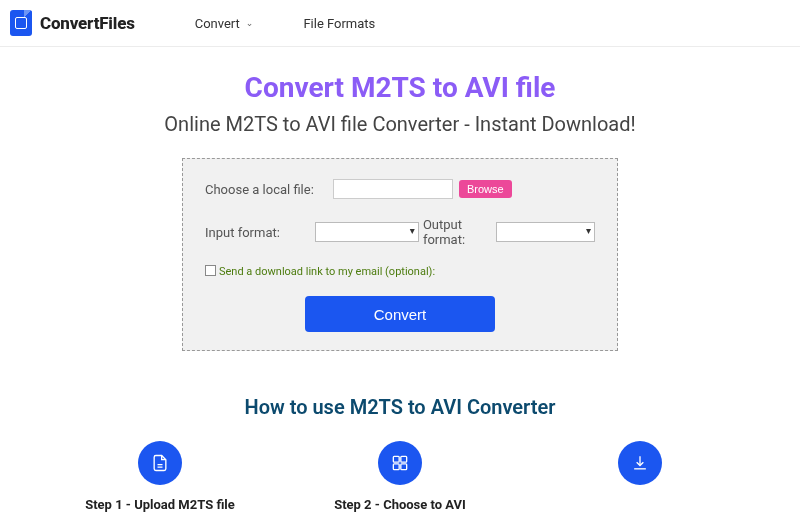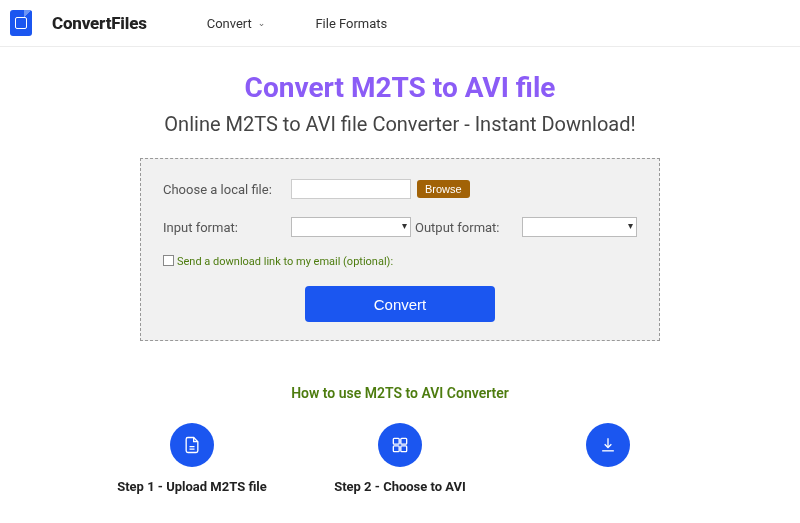--- a/index.html
+++ b/index.html
@@ -1,43 +1,43 @@
 <!DOCTYPE html>
 <html><head>
 <meta charset="utf-8">
 <style>
   * { box-sizing: border-box; margin: 0; padding: 0; }
   body { font-family: -apple-system, BlinkMacSystemFont, "Segoe UI", Roboto, Arial, sans-serif; width: 800px; height: 523px; background: #fff; color: #222; }
   .header { display: flex; align-items: center; padding: 10px 14px 10px 10px; border-bottom: 1px solid #ececec; }
-  .logo-wrap { display: flex; align-items: center; gap: 20px; }
+  .logo-wrap { display: flex; align-items: center; gap: 8px; }
   .logo-icon { width: 22px; height: 26px; background: #1b56f0; border-radius: 3px; position: relative; }
   .logo-icon::before { content: ""; position: absolute; right: 0; top: 0; width: 8px; height: 8px; background: linear-gradient(135deg, #6d95f5 50%, #1b56f0 50%); border-top-right-radius: 3px; }
   .logo-icon::after { content: ""; position: absolute; left: 50%; top: 50%; width: 10px; height: 10px; transform: translate(-50%,-50%); border: 1.5px solid #fff; border-radius: 2px; }
   .logo-text { font-weight: 800; font-size: 17px; letter-spacing: -0.2px; }
   .nav { display: flex; gap: 50px; margin-left: 60px; font-size: 13px; color: #333; }
   .nav-item { display: flex; align-items: center; gap: 6px; cursor: pointer; }
   .chev { font-size: 9px; color: #666; }
   .main { text-align: center; padding-top: 24px; }
   .title { font-size: 28px; font-weight: 700; color: #8b5cf6; }
   .subtitle { font-size: 20px; color: #444; margin-top: 8px; font-weight: 400; }
-  .panel { width: 520px; margin: 22px auto 0; background: #f1f1f1; border: 1px dashed #999; padding: 20px 22px 18px; text-align: left; }
+  .panel { width: 436px; margin: 22px auto 0; background: #f1f1f1; border: 1px dashed #999; padding: 20px 22px 18px; text-align: left; }
   .row { display: flex; align-items: center; margin-bottom: 18px; font-size: 13px; color: #555; }
   .label1 { width: 128px; }
   .file-input { width: 120px; height: 20px; background: #fff; border: 1px solid #ccc; }
-  .browse { margin-left: 6px; background: #a16207; color: #fff; border: none; font-size: 11px; padding: 3px 8px; border-radius: 3px; cursor: pointer; }
+  .browse { margin-left: 6px; background: #ec4899; color: #fff; border: none; font-size: 11px; padding: 3px 8px; border-radius: 3px; cursor: pointer; }
   .select { height: 20px; background: #fff; border: 1px solid #bbb; font-size: 11px; position: relative; }
   .select::after { content: "▾"; position: absolute; right: 3px; top: 2px; font-size: 10px; color: #333; }
   .sel-in { width: 120px; }
   .out-label { margin-left: 4px; }
   .sel-out { width: 115px; margin-left: auto; }
   .checkrow { display: flex; align-items: flex-start; font-size: 11px; color: #4d7c0f; margin-top: 2px; margin-bottom: 18px; }
   .checkbox { width: 11px; height: 11px; border: 1px solid #888; background: #fff; margin-right: 3px; cursor: pointer; }
   .convert-btn { display: block; margin: 0 auto; background: #1b56f0; color: #fff; border: none; width: 190px; height: 36px; font-size: 15px; border-radius: 4px; cursor: pointer; }
-  .howto-title { font-size: 14px; font-weight: 600; margin-top: 44px; color: #4d7c0f; }
-  .steps { display: flex; justify-content: center; gap: 38px; margin-top: 22px; }
+  .howto-title { font-size: 20px; font-weight: 600; margin-top: 44px; color: #0c4a6e; }
+  .steps { display: flex; justify-content: center; gap: 70px; margin-top: 22px; }
   .step { width: 170px; text-align: center; }
   .circle { width: 44px; height: 44px; background: #1b56f0; border-radius: 50%; margin: 0 auto 12px; display: flex; align-items: center; justify-content: center; }
   .circle svg { width: 20px; height: 20px; stroke: #fff; fill: none; stroke-width: 1.6; }
   .step-label { font-size: 13px; font-weight: 700; color: #222; line-height: 1.3; }
 </style>
 </head>
 <body>
 
 <div class="header">
   <div class="logo-wrap">

